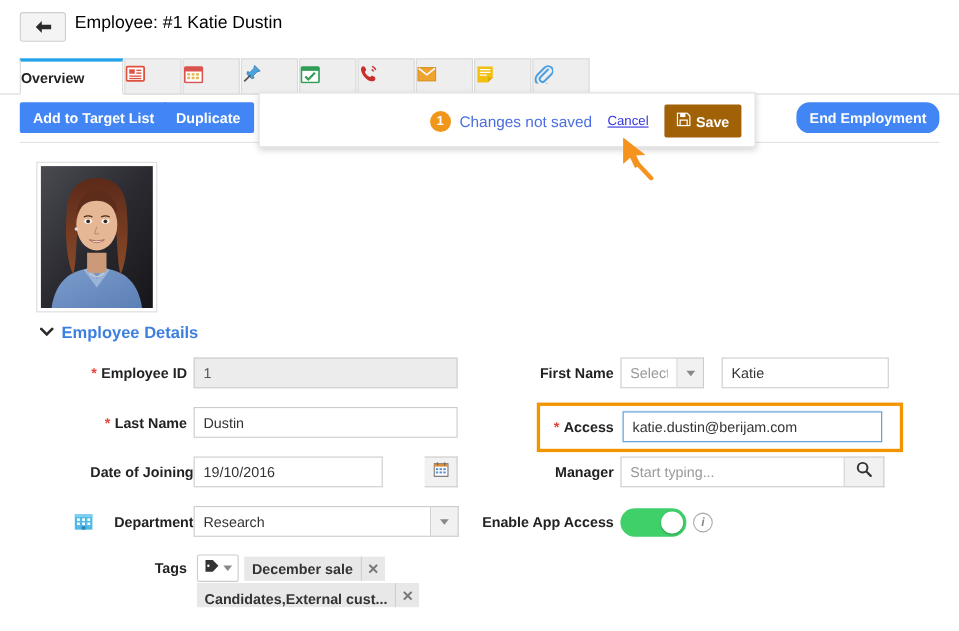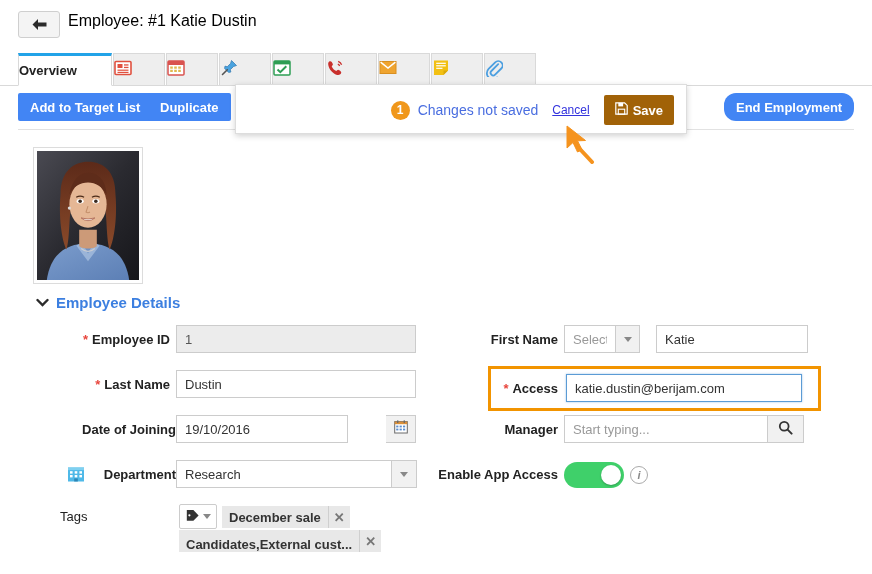--- a/index.html
+++ b/index.html
@@ -157,21 +157,21 @@
   .info-icon {
     position: absolute; left: 630px; top: 466px; width: 18px; height: 18px;
     border: 1px solid #aaa; border-radius: 50%; color: #888;
     font-size: 11px; font-weight: bold; font-style: italic;
     display: flex; align-items: center; justify-content: center; cursor: pointer;
   }
 
   
   .tags-label {
     position: absolute; left: 60px; top: 509px; width: 110px;
-    font-size: 13px; font-weight: normal; color: #222;
+    text-align: right; font-size: 13px; font-weight: bold; color: #222;
   }
   .tag-dd {
     position: absolute; left: 179px; top: 504px; width: 38px; height: 25px;
     border: 1px solid #ccc; background: #fff; border-radius: 2px;
     display: flex; align-items: center; justify-content: center; gap: 3px; cursor: pointer;
   }
   .tag-chip {
     position: absolute; height: 22px; background: #e8e8e8;
     display: flex; align-items: center; font-size: 13px; font-weight: bold; color: #333;
   }

